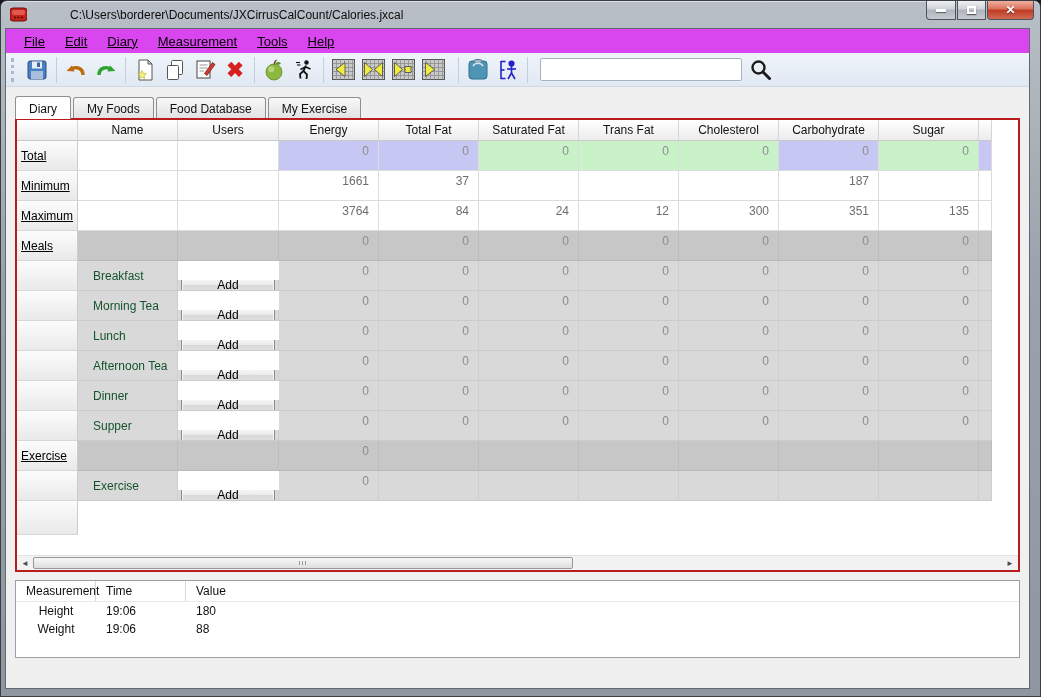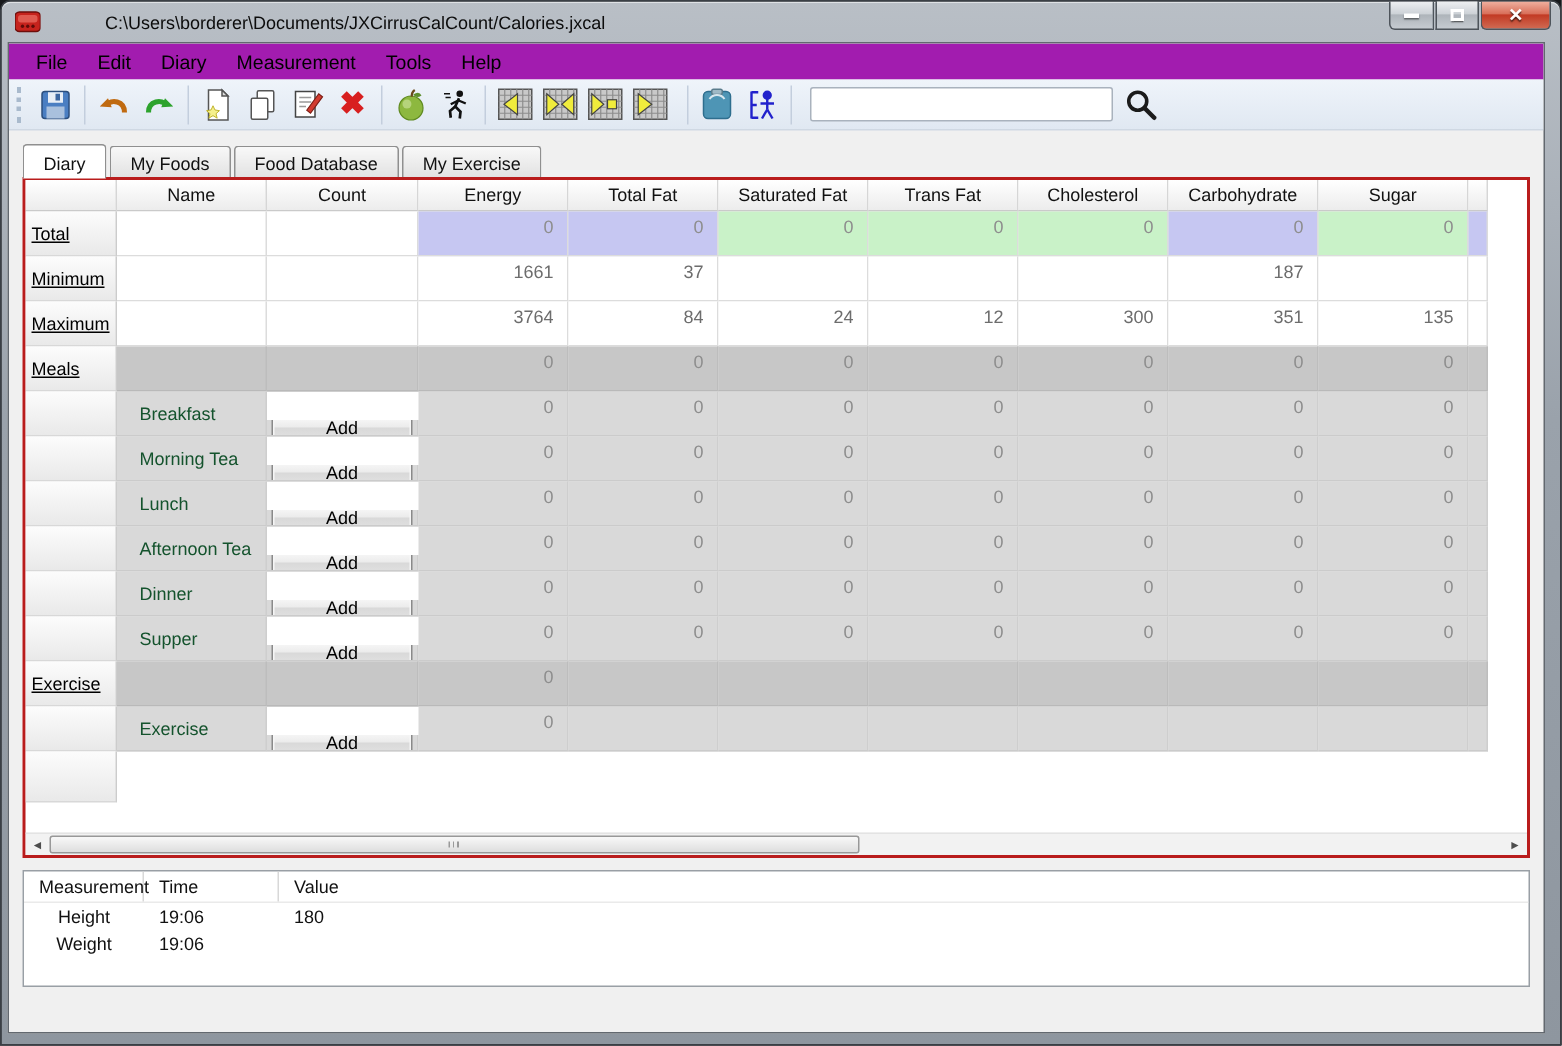--- a/index.html
+++ b/index.html
@@ -37,21 +37,21 @@
     background:linear-gradient(#f0b09f,#d9705b 45%,#c23a24 50%,#d06a52);
   }
   .glyph-min { width:10px; height:3px; background:#fff; box-shadow:0 1px 1px rgba(0,0,0,.5); }
   .glyph-max { width:9px; height:8px; border:2px solid #fff; box-shadow:0 1px 1px rgba(0,0,0,.5); }
   .glyph-close { color:#fff; font-size:12px; font-weight:bold; text-shadow:0 1px 1px rgba(0,0,0,.6); line-height:1; }
 
   .frame-body { flex:1; padding:0 10px 7px 4px; display:flex; }
   .client { flex:1; background:#f0f0f0; border:1px solid #62686f; display:flex; flex-direction:column; overflow:hidden; }
 
   
-  .menubar { height:24px; background:#a21caf; display:flex; align-items:center; padding-left:8px; flex:none; }
+  .menubar { height:24px; background:#d946ef; display:flex; align-items:center; padding-left:8px; flex:none;text-decoration:underline; }
   .menu-item { font-size:13px; color:#000; padding:3px 10px; cursor:default; }
 
   
   .toolbar {
     height:34px; flex:none; display:flex; align-items:center;
     background:linear-gradient(#eff4fa,#e0e8f2);
     border-bottom:1px solid #cfd8e3; padding-left:3px;
   }
   .drag-handle { width:6px; height:24px; border-left:3px dotted #a9bacd; margin:0 5px 0 2px; }
   .tbtn { width:30px; height:30px; display:flex; align-items:center; justify-content:center; border:1px solid transparent; border-radius:3px; cursor:default; flex:none; }
@@ -367,21 +367,21 @@
           <div class="tab">My Exercise</div>
         </div>
 
         <div class="tabpanel">
           <div class="diary-wrap">
             <div class="diary">
 
               <div class="drow">
                 <div class="hcell"></div>
                 <div class="hcell">Name</div>
-                <div class="hcell">Count</div>
+                <div class="hcell">Users</div>
                 <div class="hcell">Energy</div>
                 <div class="hcell">Total Fat</div>
                 <div class="hcell">Saturated Fat</div>
                 <div class="hcell">Trans Fat</div>
                 <div class="hcell">Cholesterol</div>
                 <div class="hcell">Carbohydrate</div>
                 <div class="hcell">Sugar</div>
                 <div class="hcell"></div>
               </div>
 
@@ -760,19 +760,20 @@
             <div>Value</div>
           </div>
           <div class="mrow">
             <div class="m-name">Height</div>
             <div class="m-time">19:06</div>
             <div class="m-value">180</div>
           </div>
           <div class="mrow">
             <div class="m-name">Weight</div>
             <div class="m-time">19:06</div>
+            <div class="m-value">88</div>
           </div>
         </div>
 
       </div>
     </div>
   </div>
 </div>
 
 </body></html>

